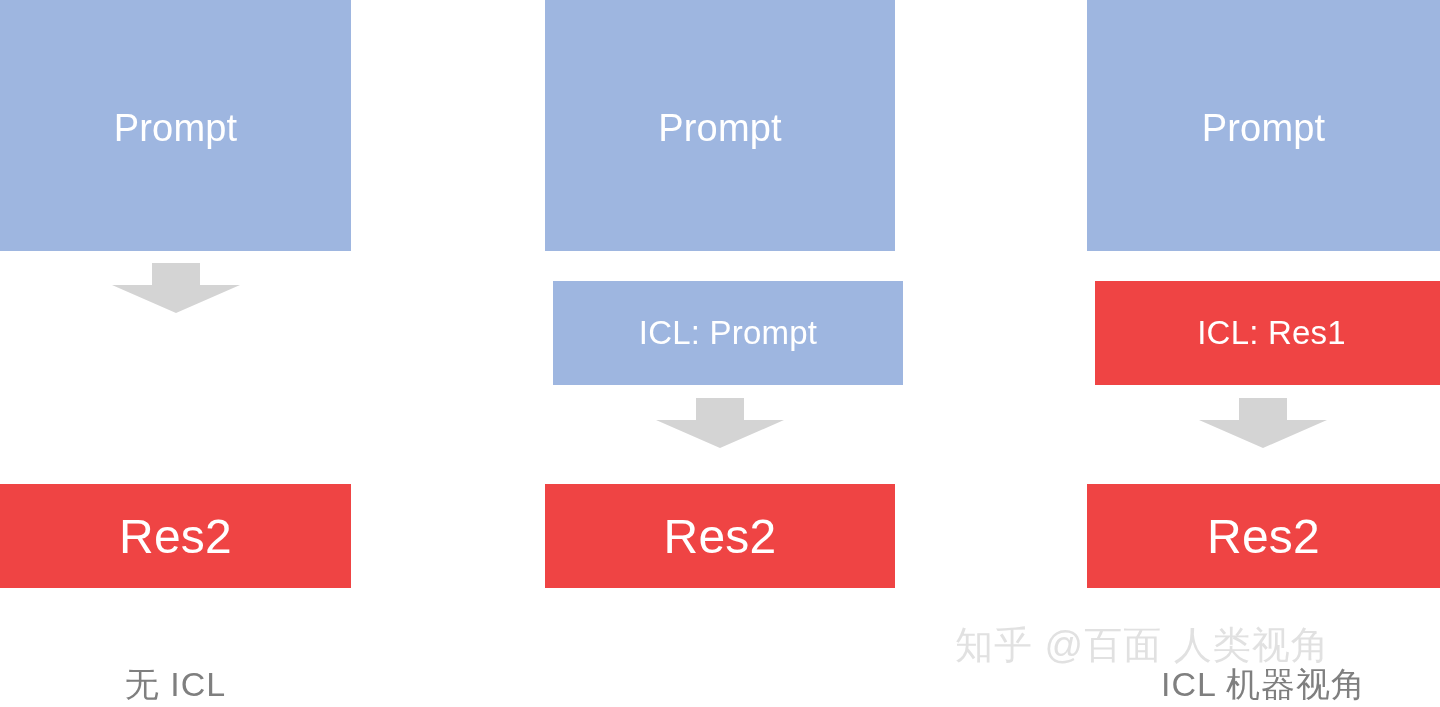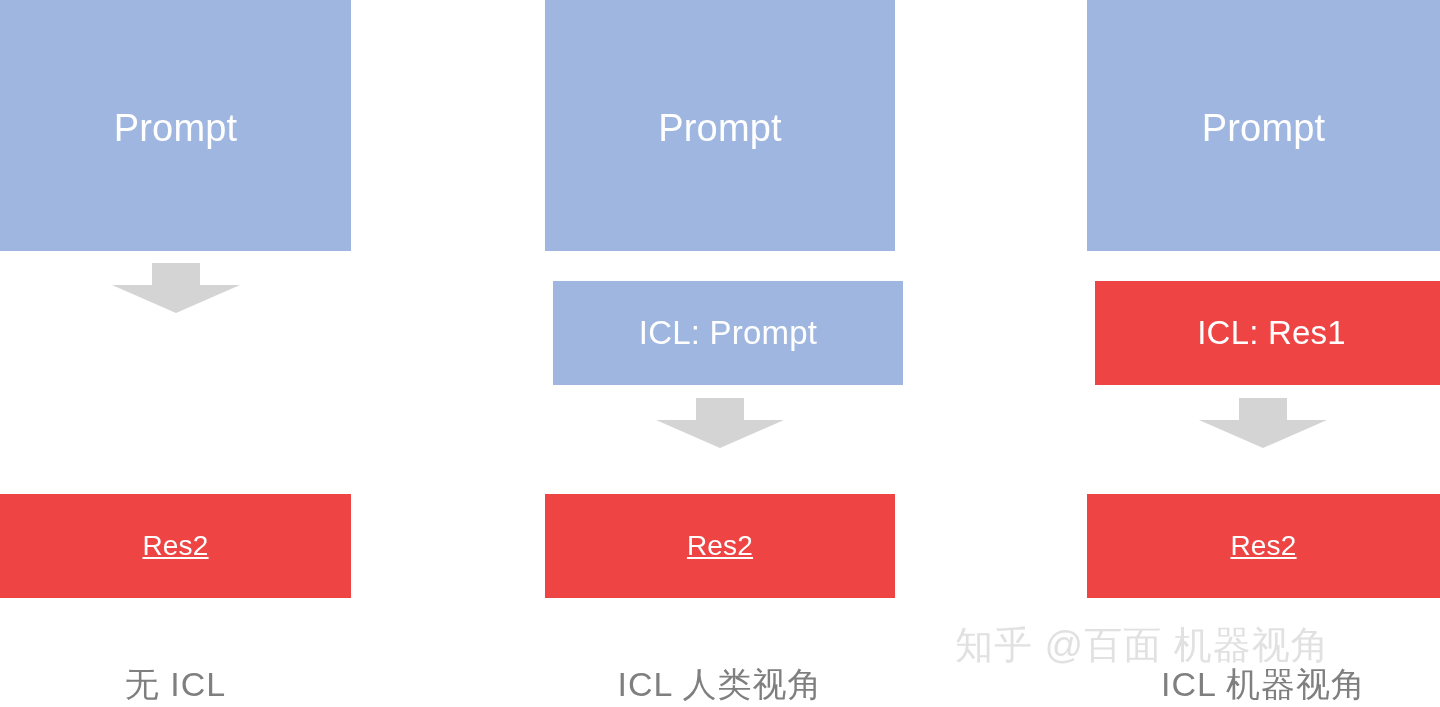--- a/index.html
+++ b/index.html
@@ -63,24 +63,23 @@
 
   
   .box-res1 {
     top: 335px;
     height: 102px;
     font-size: 36px;
   }
 
   
   .box-res2 {
-    top: 494px;
+    top: 484px;
     height: 104px;
-    font-size: 28px;
-    text-decoration: underline;
+    font-size: 48px;
   }
 
   
   .arrow {
     position: absolute;
     width: 128px;
     height: 50px;
   }
   .arrow svg { display: block; width: 100%; height: 100%; }
 
@@ -153,21 +152,20 @@
     <div class="arrow arrow-c2">
       <svg viewBox="0 0 128 50" xmlns="http://www.w3.org/2000/svg">
         <polygon points="40,0 88,0 88,22 128,22 64,50 0,22 40,22" fill="#D4D4D4"></polygon>
       </svg>
     </div>
 
     <div class="box box-orange box-res2">
       <span>Res2</span>
     </div>
 
-    <div class="caption">ICL 人类视角</div>
   </div>
 
   <div class="column col-3">
 
     <div class="box box-blue box-prompt">
       <span class="txt">Prompt</span>
     </div>
 
     <div class="box box-orange box-icl">
       <span>ICL: Res1</span>
@@ -179,15 +177,15 @@
       </svg>
     </div>
 
     <div class="box box-orange box-res2">
       <span>Res2</span>
     </div>
 
     <div class="caption">ICL 机器视角</div>
   </div>
 
-  <div class="watermark">知乎 @百面 机器视角</div>
+  <div class="watermark">知乎 @百面 人类视角</div>
 
 </div>
 
 </body></html>

